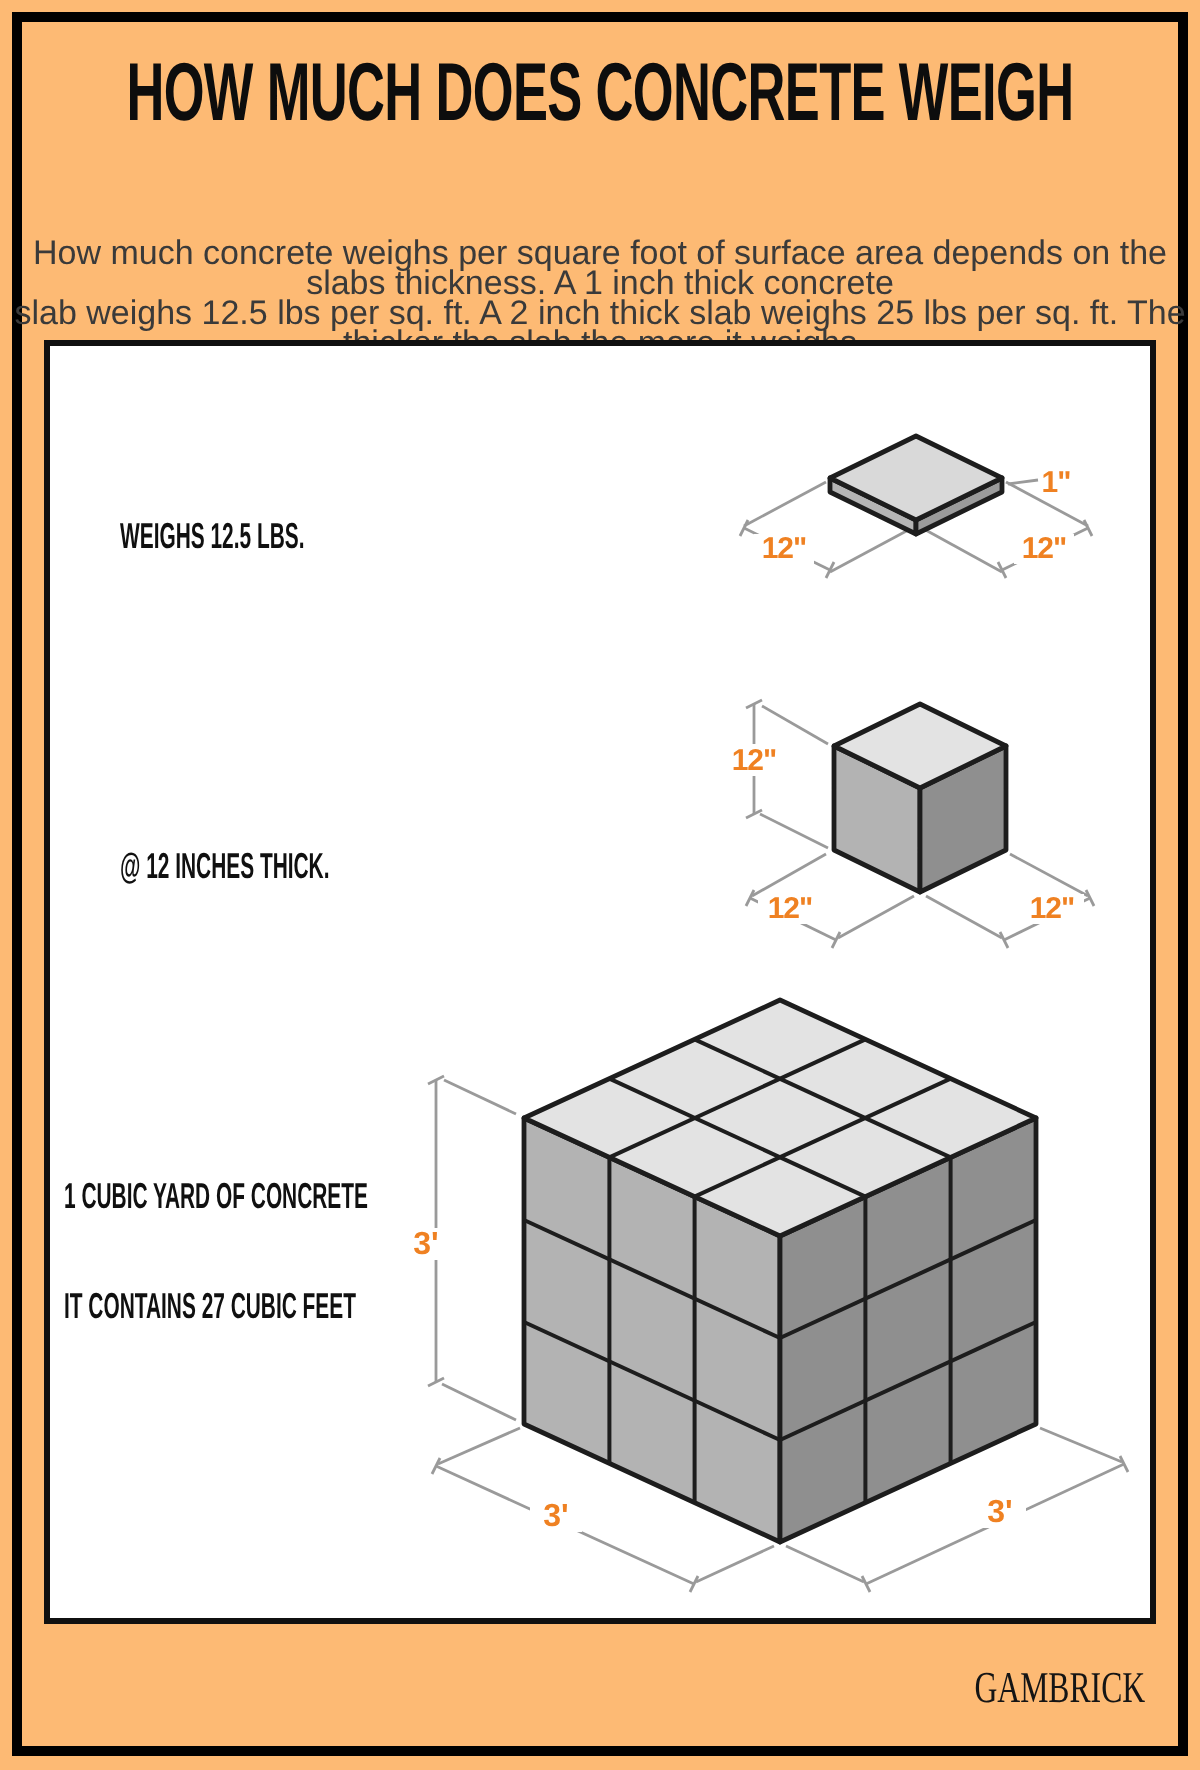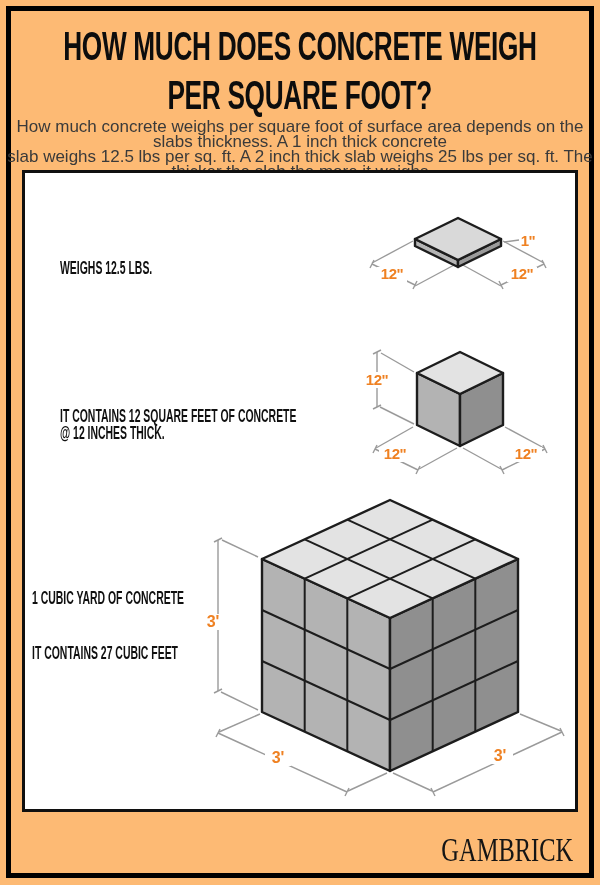--- a/index.html
+++ b/index.html
@@ -22,50 +22,46 @@
   .stat > span{display:inline-block;transform:scaleX(0.58);transform-origin:left top;
         letter-spacing:0;}
   .illus{position:absolute;overflow:visible;}
   .dim line{stroke:#9a9a9a;stroke-width:1.4;}
   .face{stroke:#1d1d1d;stroke-width:2.4;stroke-linejoin:round;}
   .grid{stroke:#1d1d1d;stroke-width:2;}
   .dim-label{font-family:"Liberation Sans",sans-serif;font-weight:700;font-size:15px;
              letter-spacing:-0.5px;}
   .dim-label-lg{font-family:"Liberation Sans",sans-serif;font-weight:700;font-size:16px;}
   .brand{position:absolute;right:27px;top:831px;font-family:"Liberation Serif",serif;
-         font-size:34px;color:#151515;white-space:nowrap;display:flex;}
+         font-size:22px;color:#151515;white-space:nowrap;display:flex;}
   .brand > span{display:inline-block;transform:scaleX(0.72);transform-origin:right center;}
 </style>
 </head>
 <body>
 
 <div class="page">
 
   <div class="outer-frame"></div>
 
   <div class="title">
     <div class="title-line">
         <span>HOW MUCH DOES CONCRETE WEIGH</span>
       </div>
-    <div class="title-line">
-        <span>PER SQUARE FOOT?</span>
-      </div>
   </div>
 
   <div class="desc">
     <div>How much concrete weighs per square foot of surface area depends on the slabs thickness. A 1 inch thick concrete</div>
     <div>slab weighs 12.5 lbs per sq. ft. A 2 inch thick slab weighs 25 lbs per sq. ft. The thicker the slab the more it weighs</div>
     <div>per weighs foot.</div>
   </div>
 
   <div class="panel"></div>
 
   <div class="stat" style="left:60px;top:259px"><span>WEIGHS 12.5 LBS.</span></div>
 
-  <div class="stat" style="left:60px;top:407px"><span>IT CONTAINS 12 SQUARE FEET OF CONCRETE</span></div>
   <div class="stat" style="left:60px;top:424px"><span>@ 12 INCHES THICK.</span></div>
 
   <div class="stat" style="left:32px;top:589px"><span>1 CUBIC YARD OF CONCRETE</span></div>
   <div class="stat" style="left:32px;top:644px"><span>IT CONTAINS 27 CUBIC FEET</span></div>
 
   <svg class="illus" style="left:355px;top:210px" width="205" height="95" viewBox="0 0 205 95">
     <g class="dim">
       <line x1="58" y1="31" x2="17" y2="53"></line>
       <line x1="101" y1="54" x2="60" y2="76"></line>
       <line x1="17" y1="54" x2="60" y2="75"></line>

